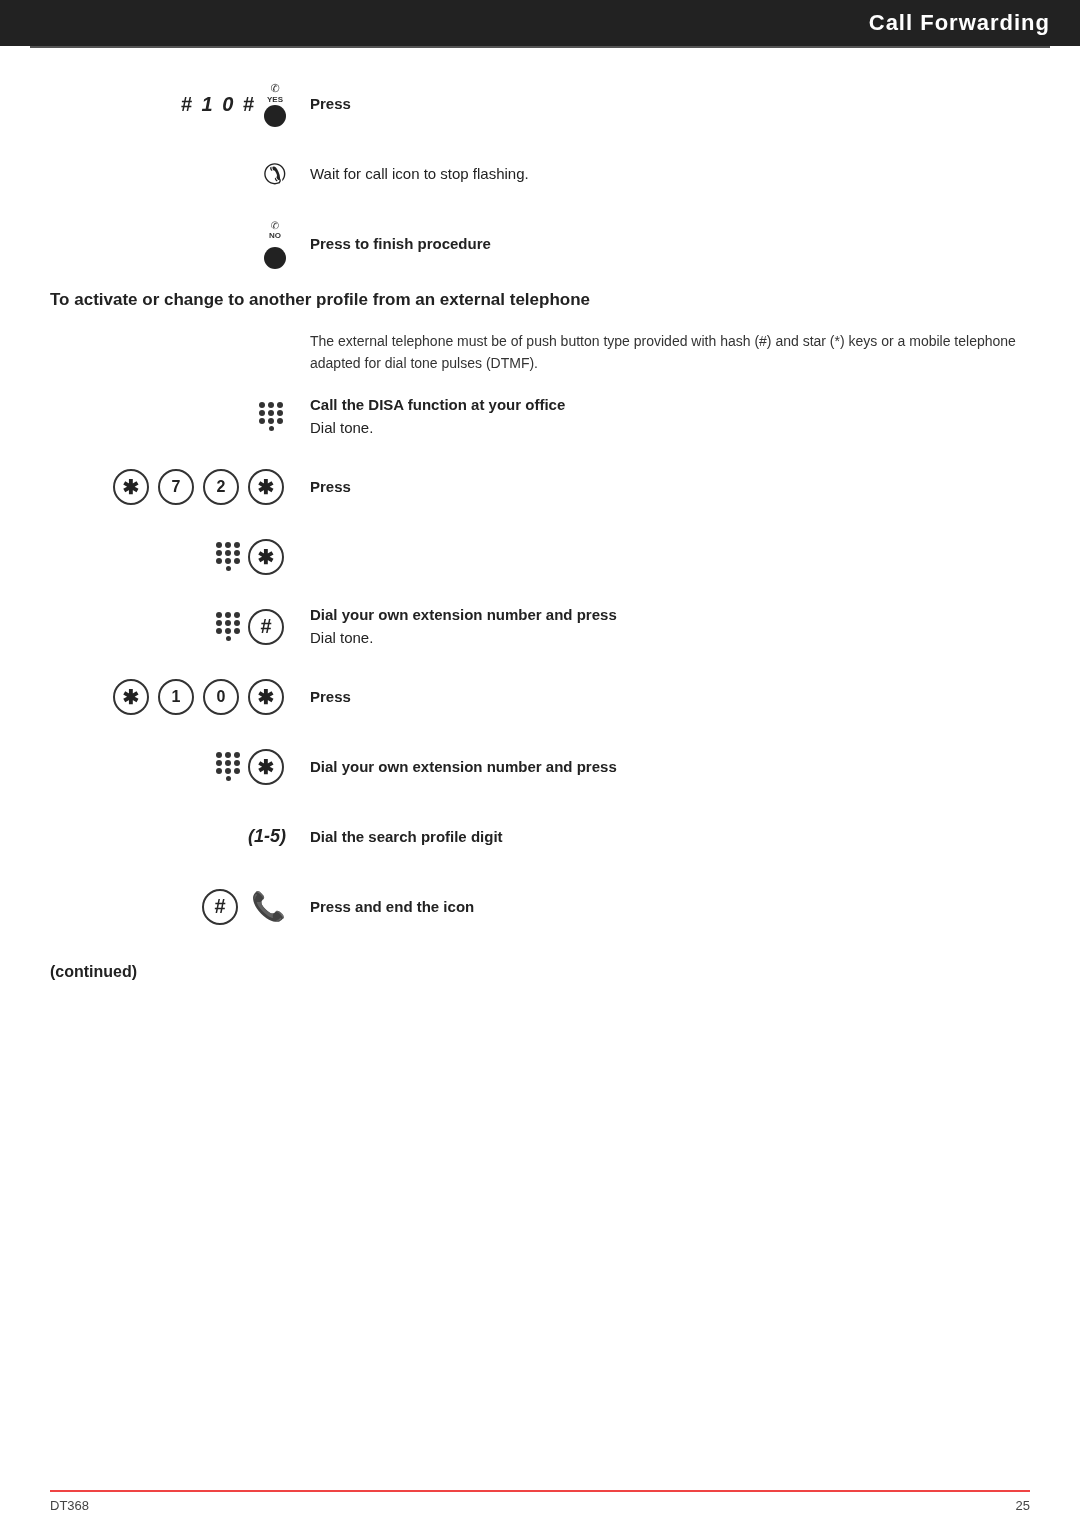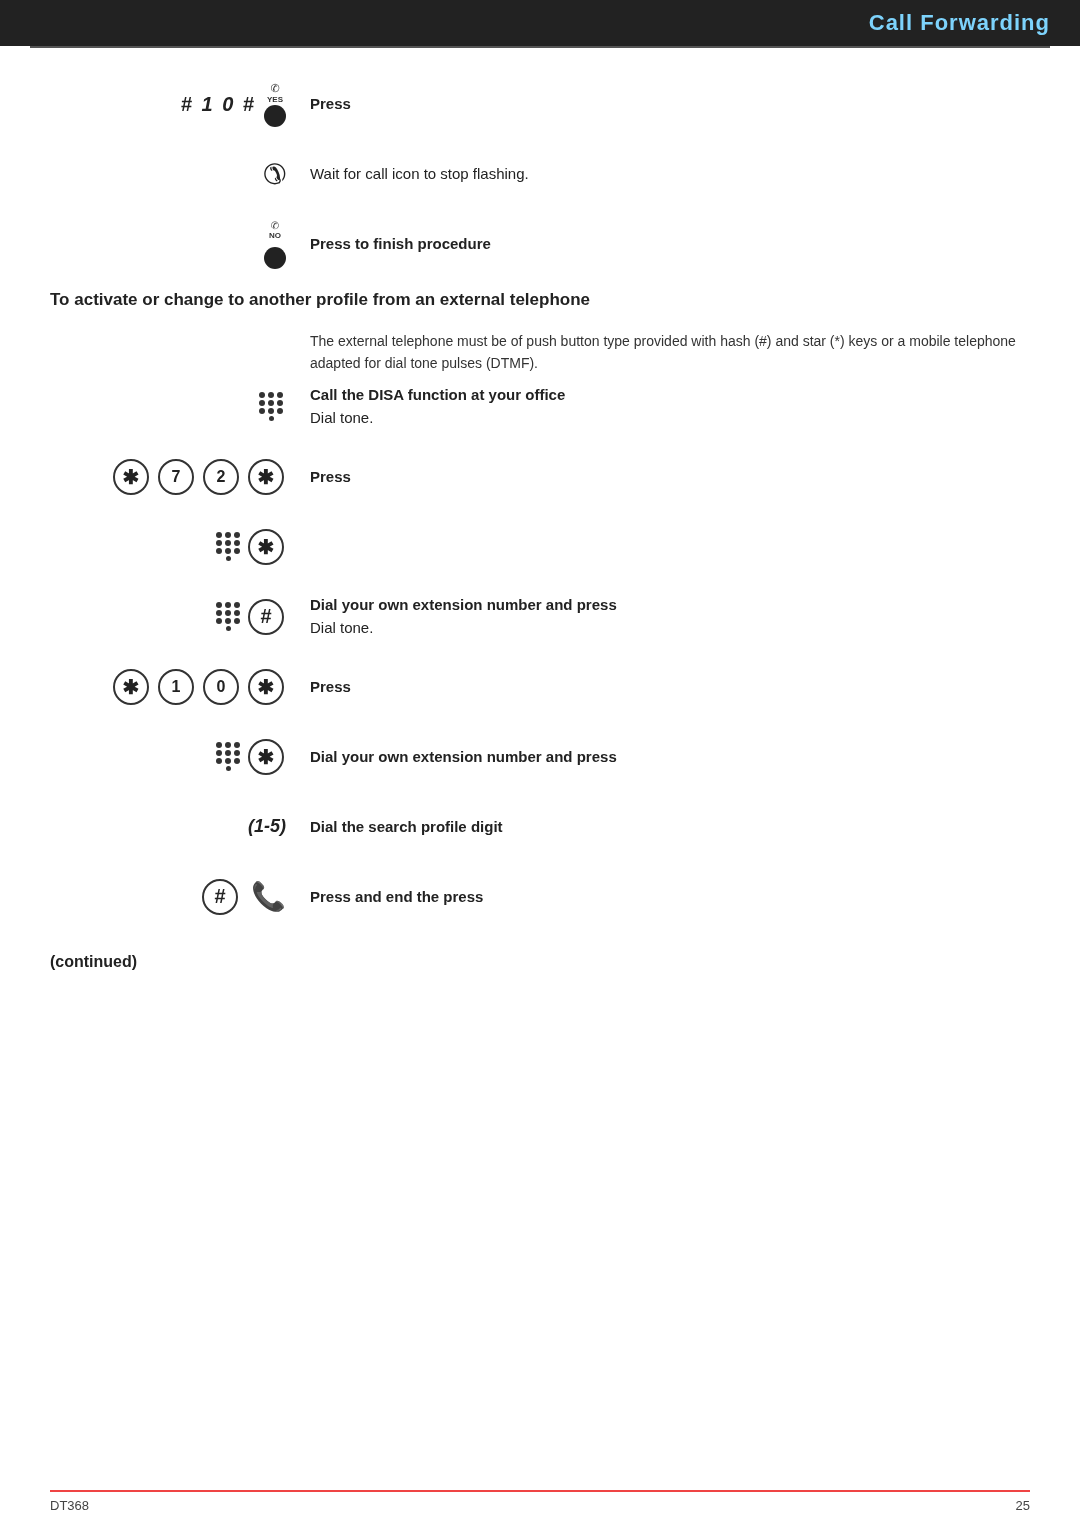--- a/index.html
+++ b/index.html
@@ -9,21 +9,21 @@
       background: #fff;
       font-family: Arial, Helvetica, sans-serif;
       font-size: 15px;
       color: #222;
       position: relative;
     }
 
     
     .header-bar {
       background: #222;
-      color: #7dd3fc;
+      color: #ffffff;
       text-align: right;
       padding: 10px 30px;
       font-size: 22px;
       font-weight: bold;
       letter-spacing: 1px;
     }
 
     .top-rule {
       border: none;
       border-top: 2px solid #555;
@@ -130,21 +130,21 @@
     
     .section-divider {
       margin: 20px 0;
     }
 
     
     .para-text {
       margin-left: 260px;
       font-size: 14px;
       line-height: 1.6;
-      margin-bottom: 6px;
+      margin-bottom: 16px;
       color: #333;
     }
 
     
     .footer {
       position: absolute;
       bottom: 20px;
       left: 50px;
       right: 50px;
       display: flex;
@@ -370,21 +370,21 @@
     <div class="step-text bold">Dial the search profile digit</div>
   </div>
 
   <div class="step-row">
     <div class="step-icon">
       <div class="keys-seq">
         <span class="key-circle hash">#</span>
         <span style="font-size:28px;margin-left:6px;">📞</span>
       </div>
     </div>
-    <div class="step-text bold">Press and end the press</div>
+    <div class="step-text bold">Press and end the icon</div>
   </div>
 
   <div class="continued">(continued)</div>
 
 </div>
 
 <div class="footer">
   <span>DT368</span>
   <span>25</span>
 </div>

